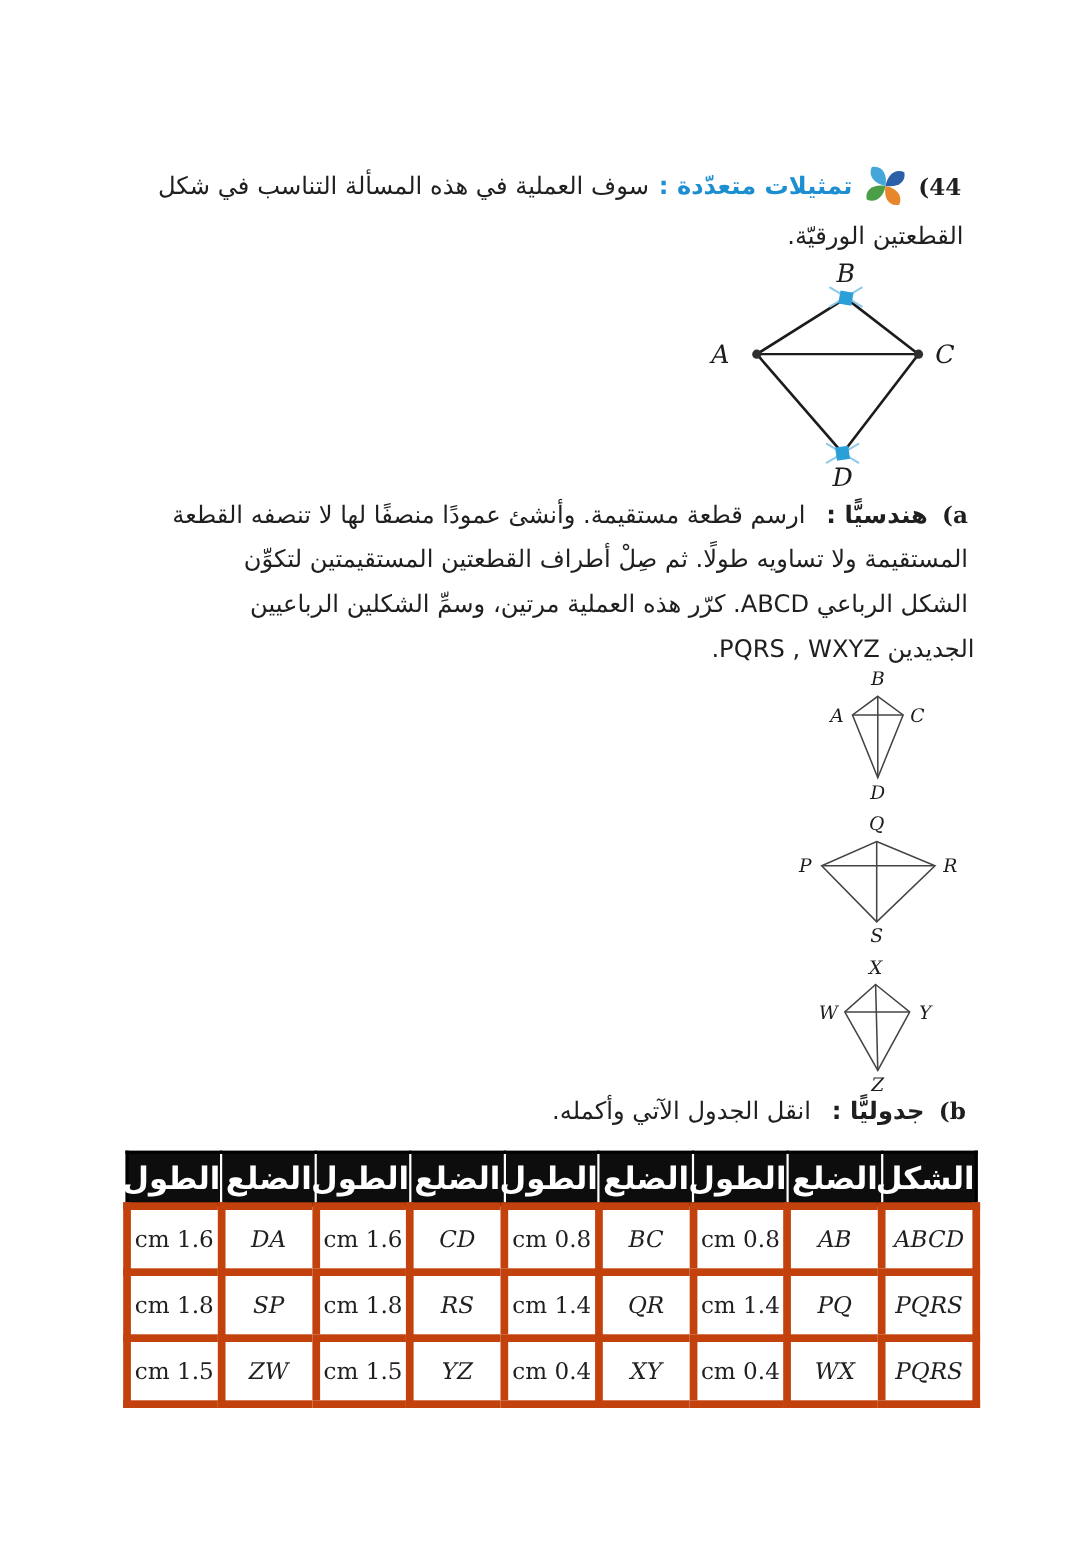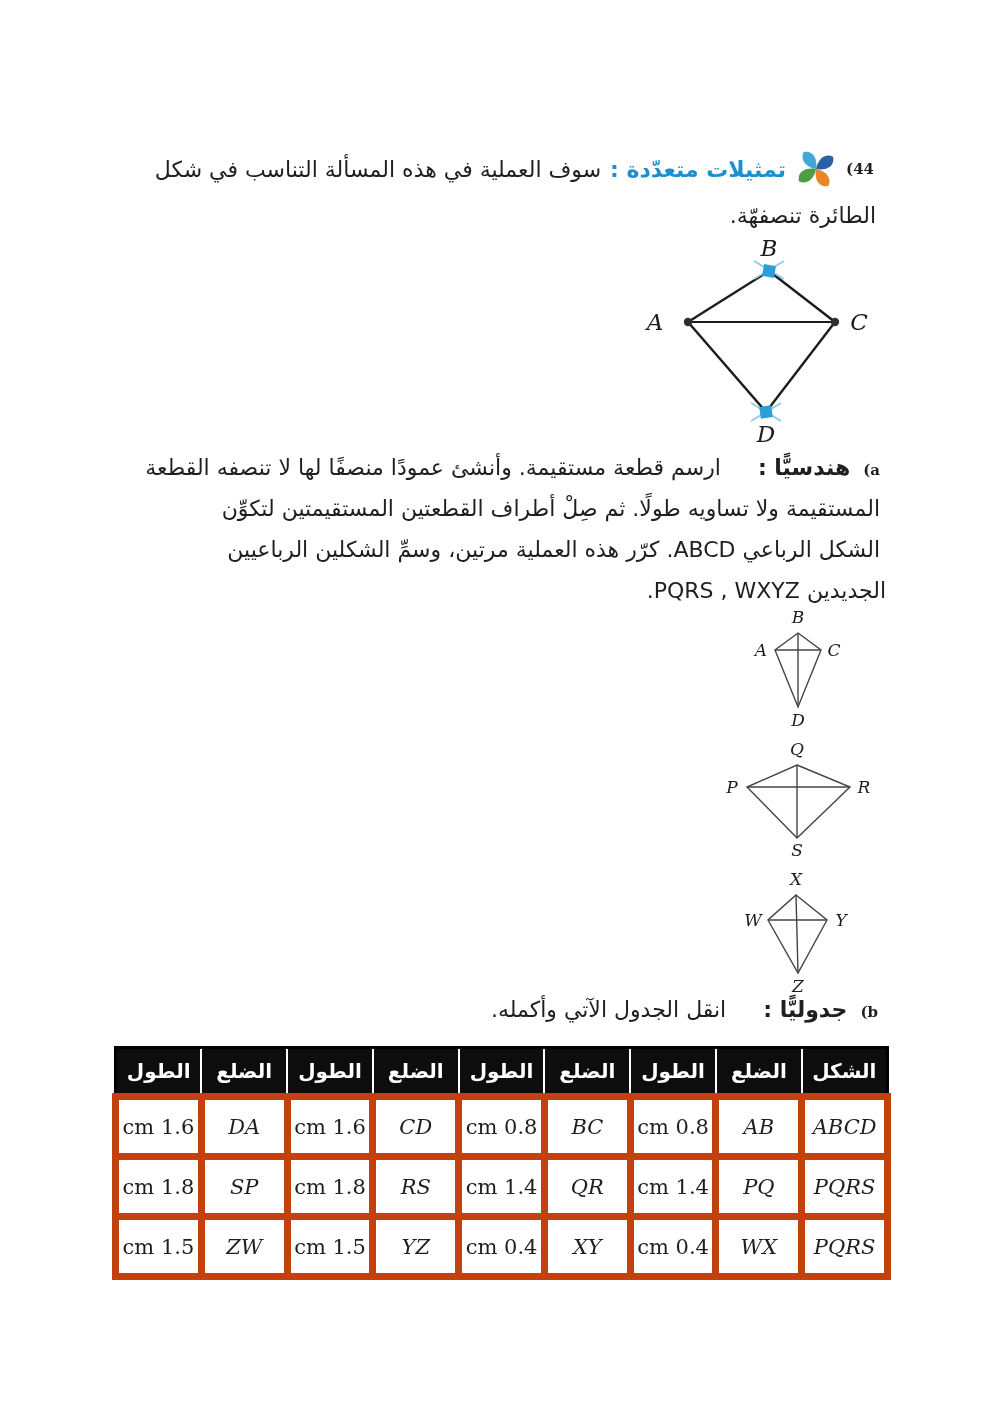--- a/index.html
+++ b/index.html
@@ -5,33 +5,33 @@
   html,body{margin:0;padding:0;}
   body{background:#e8e8e8;}
   .page{
     position:relative;width:992px;height:1403px;background:#ffffff;
     margin:0 auto;overflow:hidden;
     font-family:"DejaVu Sans",sans-serif;color:#1f1f1f;
   }
   .abs{position:absolute;}
   .rtl-line{direction:rtl;text-align:right;white-space:nowrap;font-size:22px;line-height:40px;}
   .flexline{display:flex;direction:rtl;align-items:center;gap:9px;}
-  .marker{font-family:"DejaVu Serif",serif;font-weight:bold;font-size:15px;direction:rtl;unicode-bidi:isolate;}
+  .marker{font-family:"DejaVu Serif",serif;font-weight:bold;font-size:21px;direction:rtl;unicode-bidi:isolate;}
   .boldar{font-weight:bold;}
   .tag-title{font-weight:bold;font-size:22px;}
-  .heading-gap{margin-inline-start:6px;margin-left:18px;}
+  .heading-gap{margin-inline-start:6px;}
   .text-gap{margin-inline-start:12px;}
   .fig-label{font-family:"DejaVu Serif",serif;font-style:italic;fill:#1c1c1c;}
   
   table.datatable{
     border-collapse:collapse;direction:rtl;table-layout:fixed;
     width:779px;border:3px solid #000;background:#fff;
   }
   table.datatable th{
-    background:#0d0d0d;color:#fff;font-weight:bold;font-size:20px;
+    background:#0d0d0d;color:#fff;font-weight:bold;font-size:28px;
     height:44px;border-left:2px solid #fff;border-bottom:3px solid #fff;
     padding:0;text-align:center;
   }
   table.datatable th:last-child{border-left:none;}
   table.datatable td{
     border:7px solid #c2410c;height:53px;text-align:center;vertical-align:middle;
     padding:0;font-size:21px;background:#fff;
   }
   table.datatable td.thickL{border-left-width:4px;}
   td.shape-cell,td.side-cell{font-family:"DejaVu Serif",serif;font-style:italic;}
@@ -51,21 +51,21 @@
           <path d="M22 20 C11 18 5 10 9 2 C19 0 24 9 22 20 Z" fill="#45a7d9"></path>
           <path d="M22 20 C24 9 32 3 40 7 C42 17 33 22 22 20 Z" fill="#2b5fa8"></path>
           <path d="M22 20 C33 22 39 30 35 38 C25 40 20 31 22 20 Z" fill="#e8862c"></path>
           <path d="M22 20 C20 31 12 37 4 33 C2 23 11 18 22 20 Z" fill="#4a9e45"></path>
         </g>
       </svg>
     </span>
     <span class="tag-title" style="color:#1d8fd0;">تمثيلات متعدّدة :</span>
     <span style="font-size:22px;">سوف العملية في هذه المسألة التناسب في شكل</span>
   </div>
-  <div class="abs rtl-line" style="top:196px;right:116px;">الطائرة تنصفهّة.</div>
+  <div class="abs rtl-line" style="top:196px;right:116px;">القطعتين الورقيّة.</div>
 
   <div class="abs" style="left:633px;top:234px;width:258px;height:218px;">
     <svg width="258" height="218" viewBox="0 0 258 218">
 
       <line x1="55" y1="88" x2="136" y2="37" stroke="#1c1c1c" stroke-width="2.4"></line>
       <line x1="136" y1="37" x2="202" y2="88" stroke="#1c1c1c" stroke-width="2.4"></line>
       <line x1="55" y1="88" x2="202" y2="88" stroke="#1c1c1c" stroke-width="2"></line>
       <line x1="55" y1="88" x2="133" y2="178" stroke="#1c1c1c" stroke-width="2.4"></line>
       <line x1="202" y1="88" x2="133" y2="178" stroke="#1c1c1c" stroke-width="2.4"></line>
 

